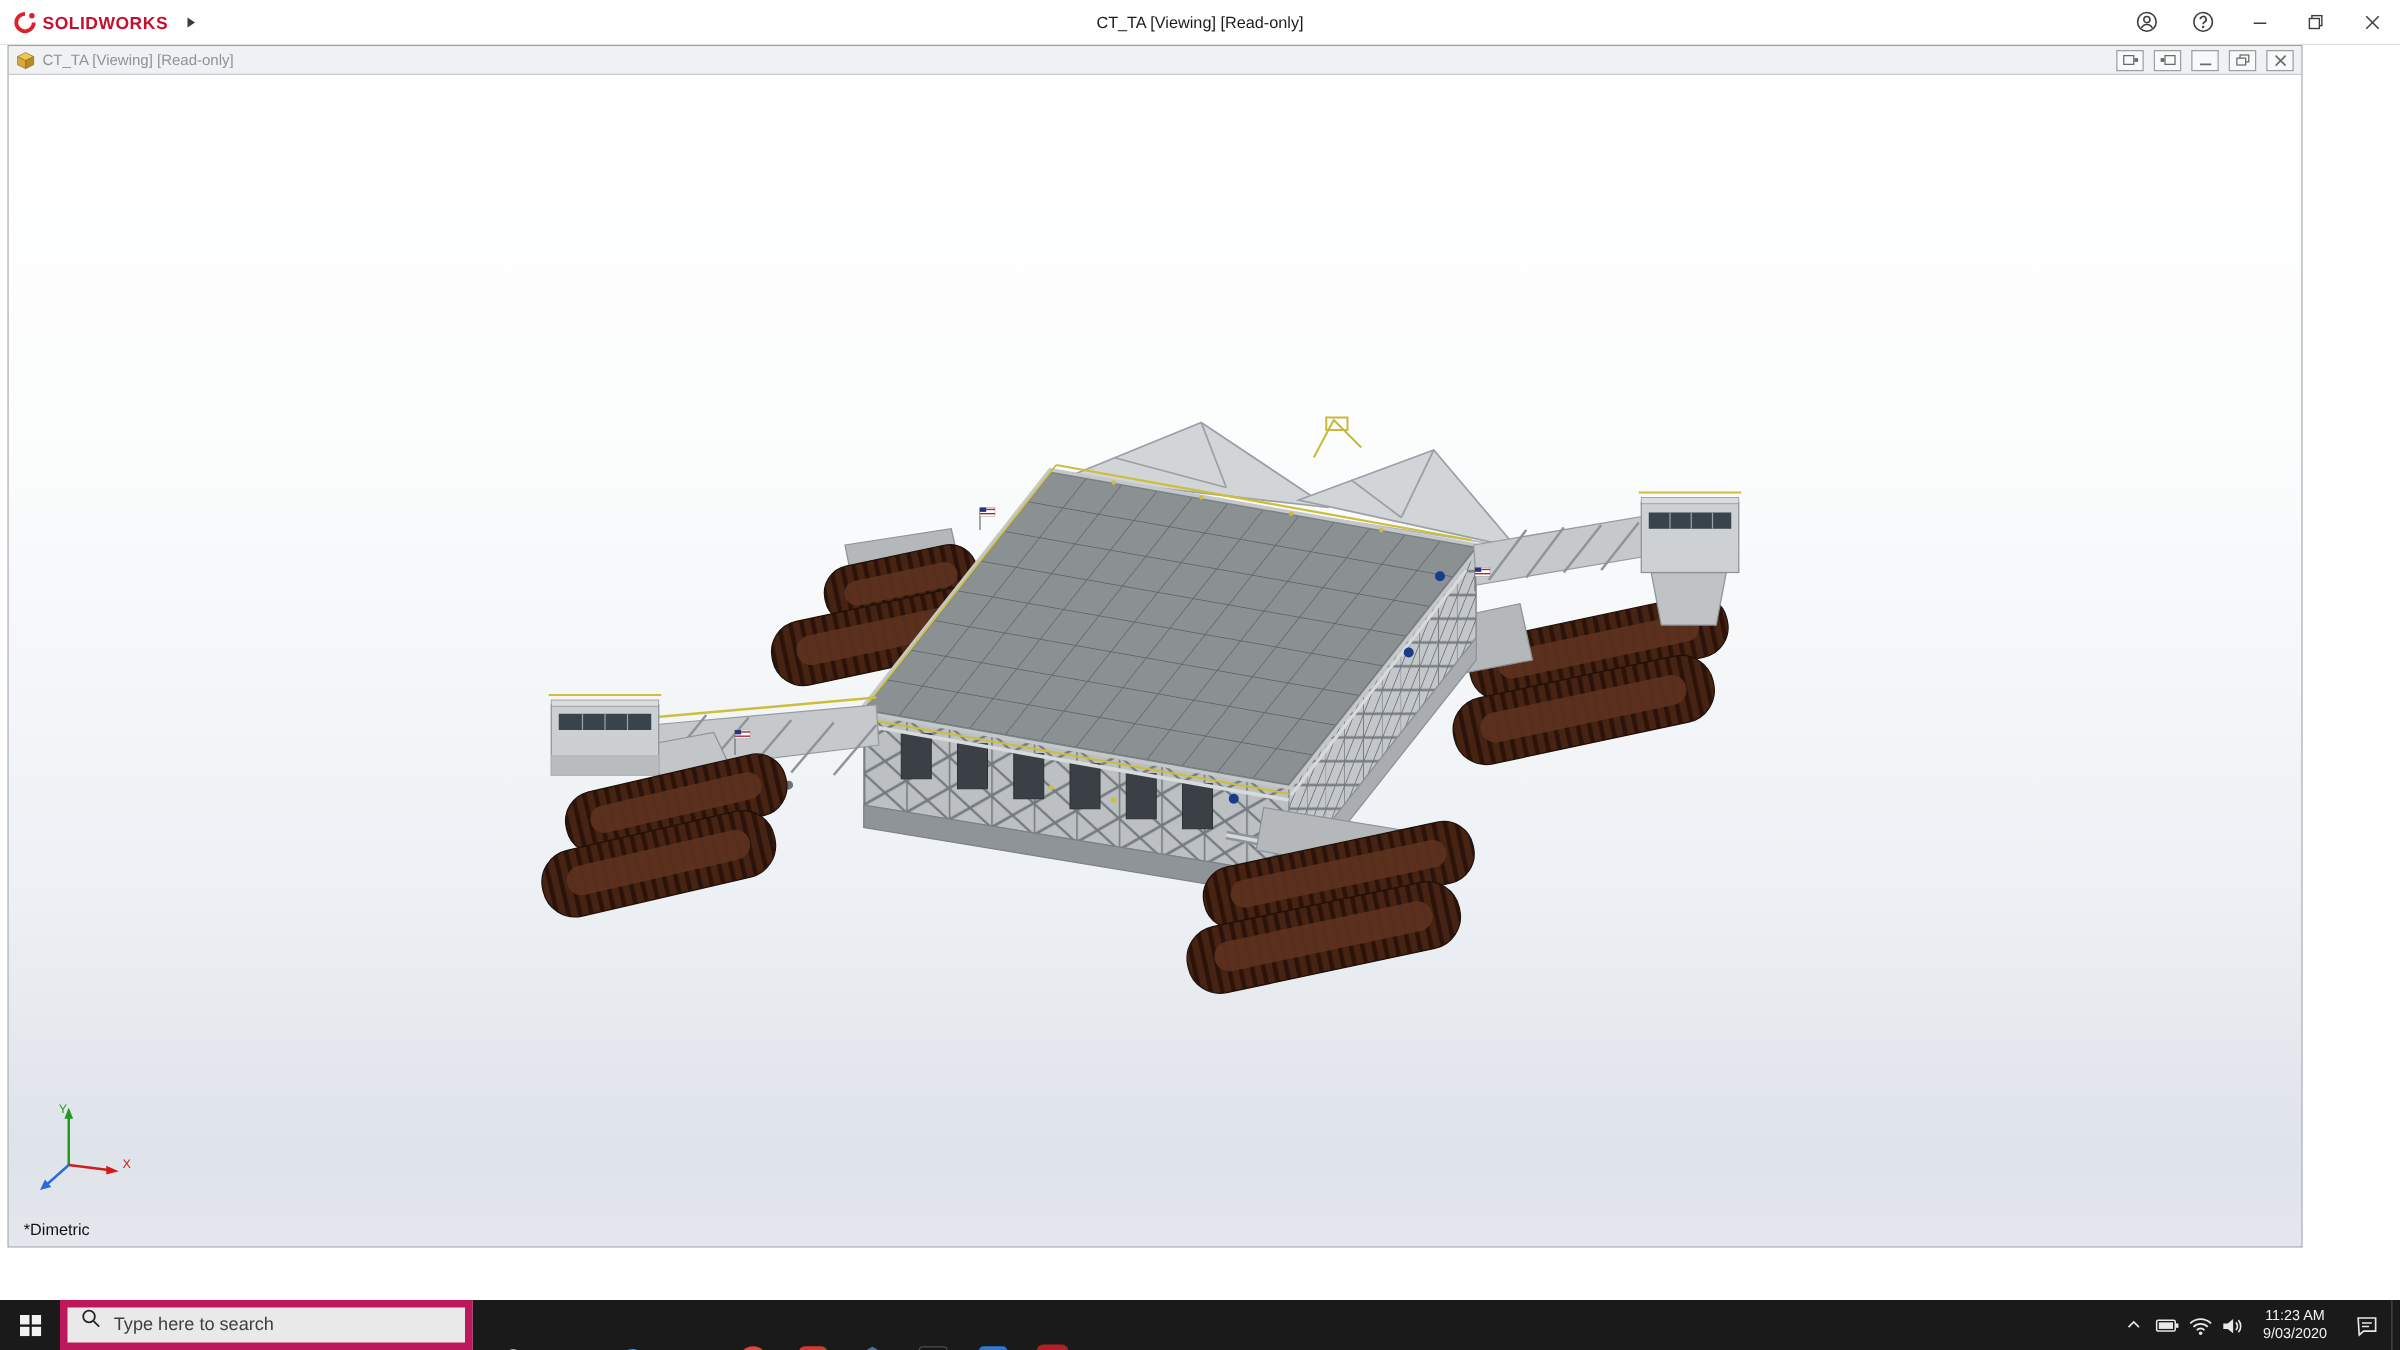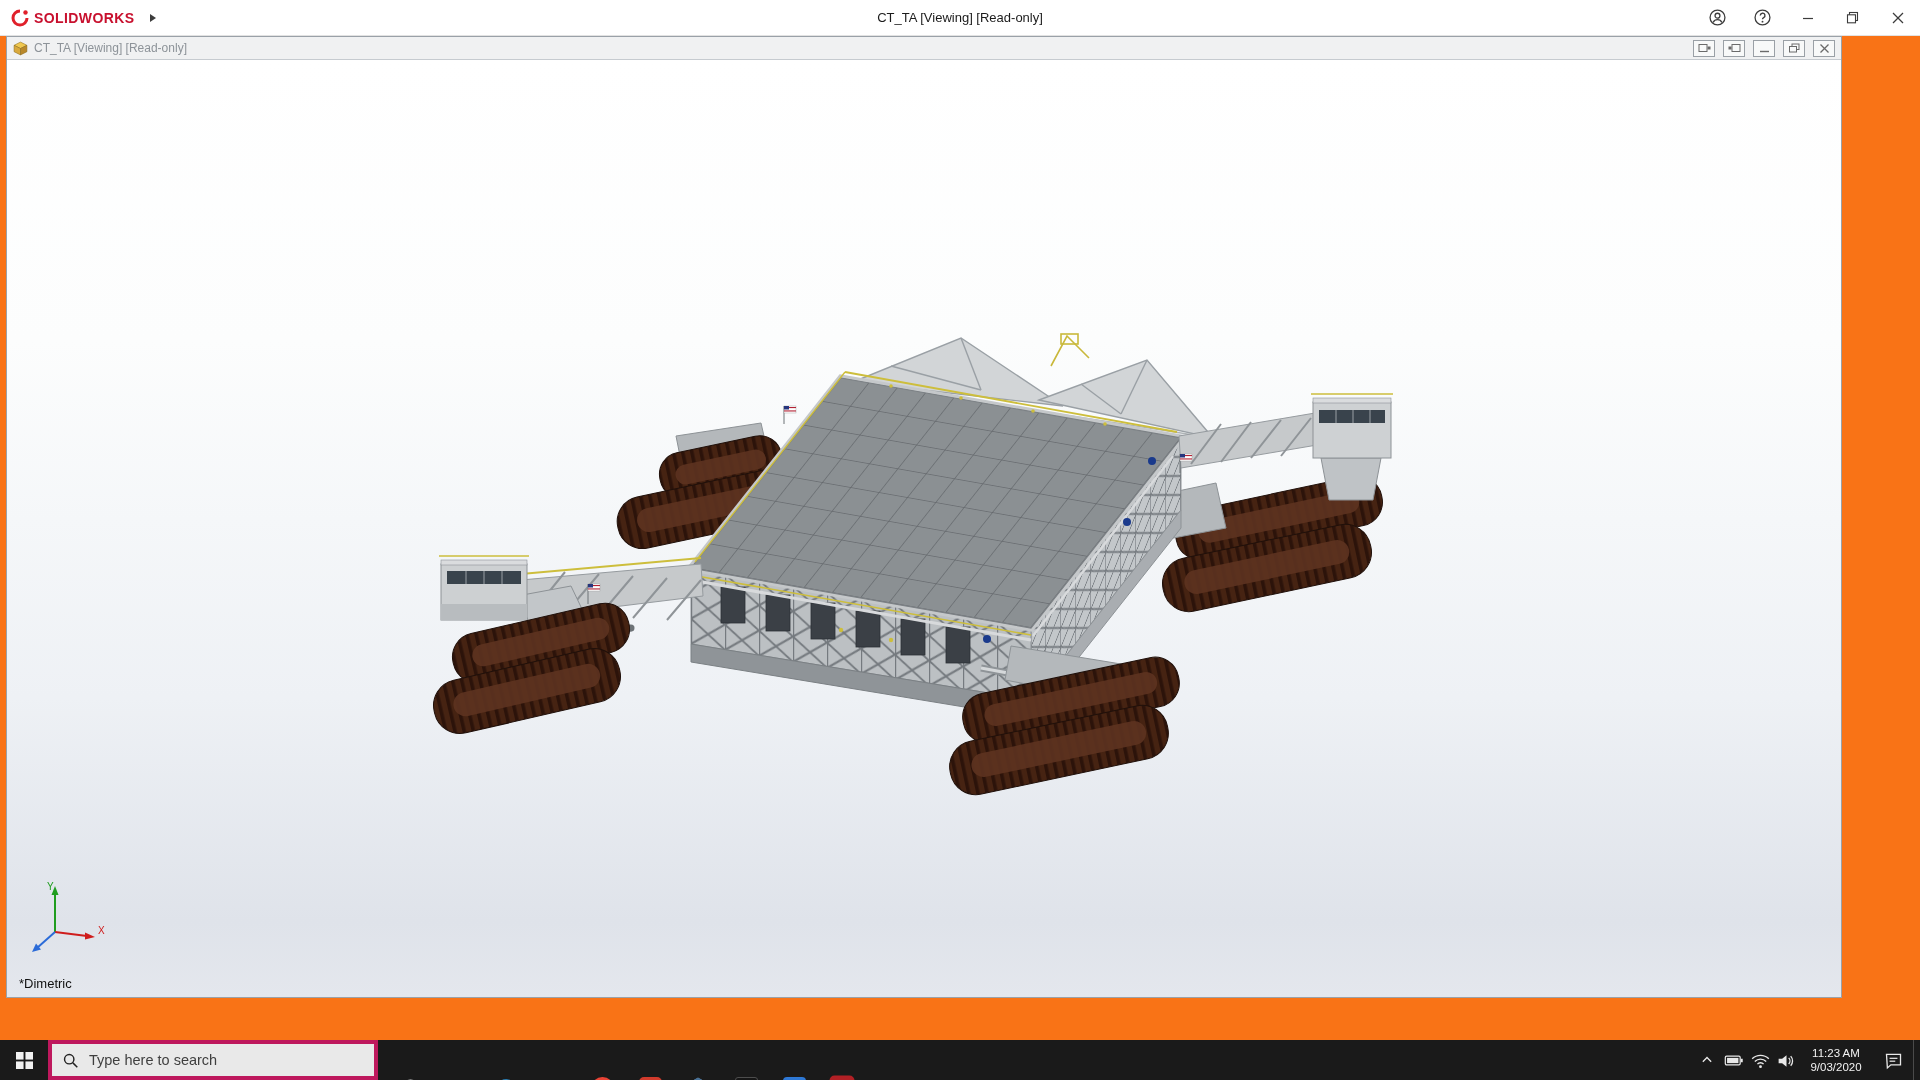--- a/index.html
+++ b/index.html
@@ -1,16 +1,16 @@
 <!DOCTYPE html>
 <html><head>
 <meta charset="utf-8">
 <style>
   html,body{margin:0;padding:0;background:#333;}
-  #app{position:relative;width:1920px;height:1080px;background:#f97316;
+  #app{position:relative;width:1920px;height:1080px;background:#ffffff;
        font-family:"Liberation Sans",sans-serif;overflow:hidden;}
 
   
   .titlebar{position:absolute;left:0;top:0;width:1920px;height:35px;background:#ffffff;
             border-bottom:1px solid #e2e2e2;display:flex;align-items:center;}
   .brand{display:flex;align-items:center;gap:4px;padding:0 8px 0 10px;height:100%;}
   .brand-text{font-size:14px;font-weight:bold;color:#c8102e;letter-spacing:.4px;}
   .menu-arrow{width:22px;height:100%;display:flex;align-items:center;justify-content:center;}
   .tb-title{position:absolute;left:50%;transform:translateX(-50%);font-size:13px;color:#1b1b1b;white-space:nowrap;}
   .tb-controls{position:absolute;right:0;top:0;height:35px;display:flex;}
@@ -30,22 +30,22 @@
             background:linear-gradient(180deg,#ffffff 0%,#fcfdfd 30%,#eef1f5 68%,#dfe3ea 92%,#e4e7ed 100%);
             overflow:hidden;}
   .model{position:absolute;left:414px;top:268px;width:1000px;height:500px;}
   .triad{position:absolute;left:18px;top:818px;width:90px;height:86px;}
   .view-label{position:absolute;left:12px;bottom:6px;font-size:13px;font-weight:normal;color:#111;}
 
   
   .taskbar{position:absolute;left:0;top:1040px;width:1920px;height:40px;background:#1a1a1a;
            display:flex;align-items:stretch;}
   .start-btn{width:48px;display:flex;align-items:center;justify-content:center;}
-  .searchbox{width:330px;background:#e9e9e9;border:4px solid #be185d;box-sizing:border-box;
-             display:flex;align-items:center;padding:0 10px;gap:8px;}
+  .searchbox{width:330px;background:#e9e9e9;border:6px solid #be185d;box-sizing:border-box;
+             display:flex;padding:0 10px;gap:8px;}
   .searchbox input{flex:1;border:none;background:transparent;outline:none;font-size:14.5px;
                    color:#1a1a1a;font-family:"Liberation Sans",sans-serif;}
   .searchbox input::placeholder{color:#3f3f3f;opacity:1;}
   .tb-icons{display:flex;margin-left:8px;}
   .tb-app{position:relative;width:48px;display:flex;align-items:center;justify-content:center;margin-top:48px;}
   .tb-app.active{background:rgba(255,255,255,.07);}
   .tb-app.active .underline{position:absolute;left:5px;right:5px;bottom:0;height:3px;background:#6d9bc3;}
   .tray{margin-left:auto;display:flex;align-items:center;}
   .tray-btn{height:24px;display:flex;align-items:center;justify-content:center;}
   .clock{width:74px;text-align:center;color:#f2f2f2;font-size:11.5px;line-height:14px;}

